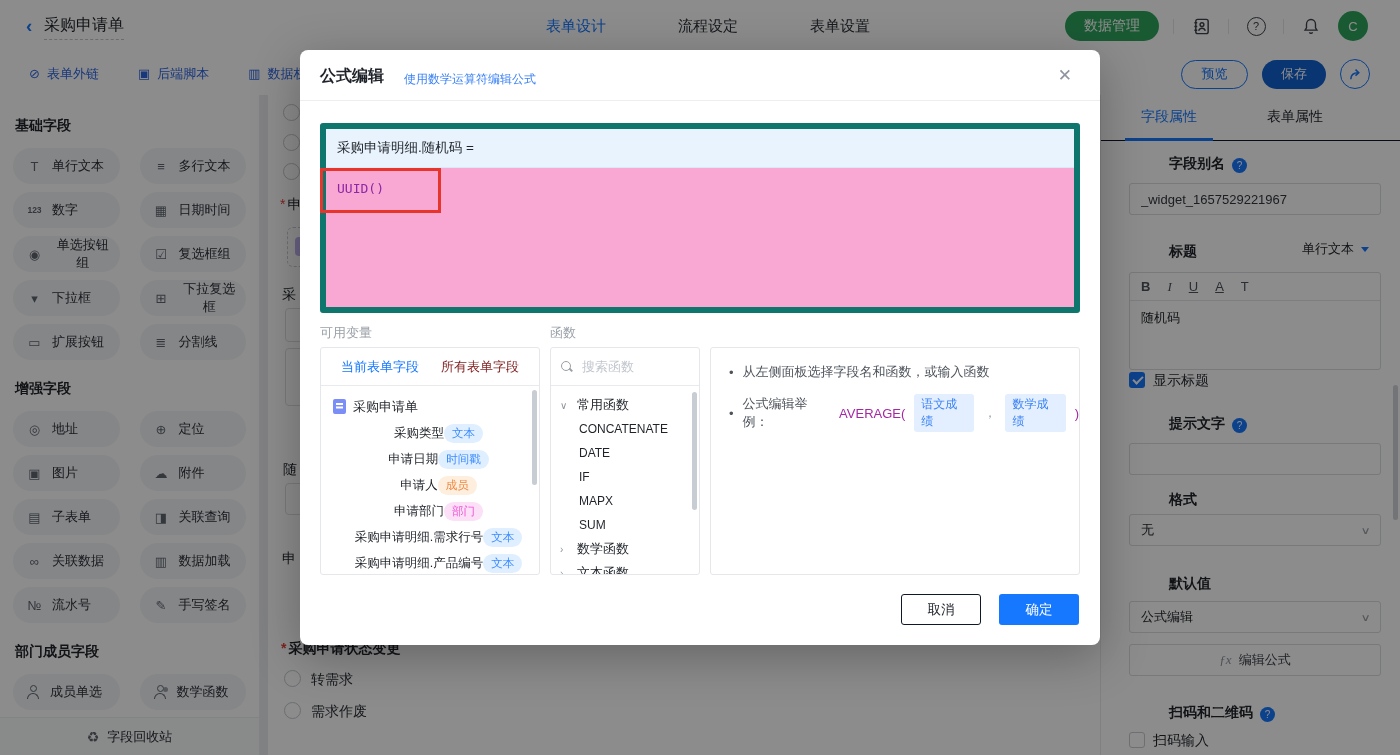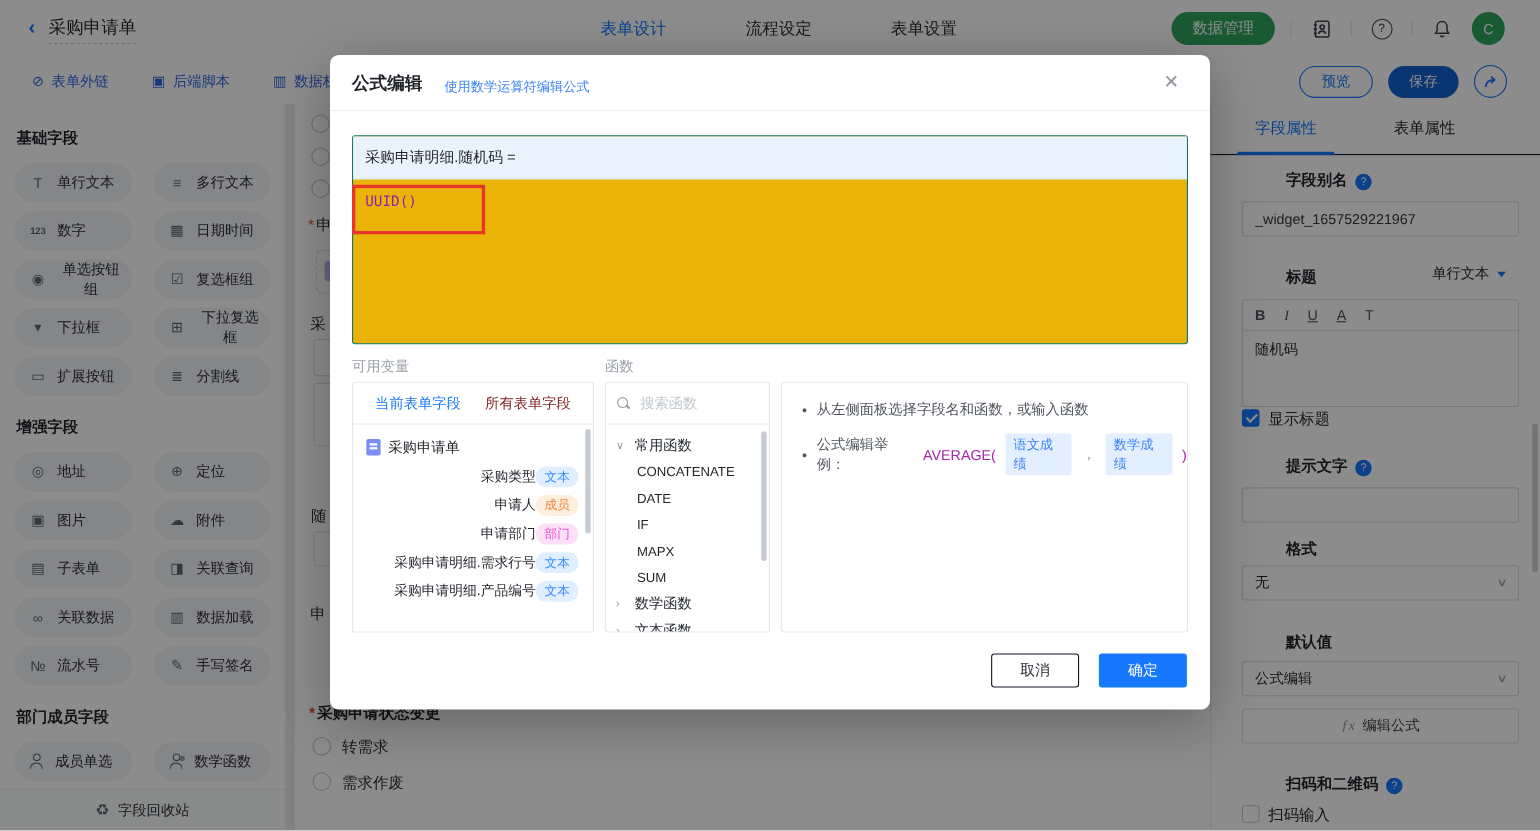--- a/index.html
+++ b/index.html
@@ -89,35 +89,35 @@
   .rp-scroll{position:absolute;right:2px;top:290px;width:5px;height:135px;border-radius:3px;background:#cfd3d9;}
 
   
   .overlay{position:absolute;left:0;top:0;width:1400px;height:755px;background:rgba(0,0,0,0.45);z-index:50;}
   .modal{position:absolute;left:300px;top:50px;width:800px;height:595px;background:#fff;border-radius:8px;z-index:100;box-shadow:0 12px 48px rgba(0,0,0,0.28);}
   .m-title{position:absolute;left:20px;top:16px;font-size:16px;font-weight:bold;color:#1f2329;}
   .m-sub{position:absolute;left:104px;top:21px;font-size:12px;color:#3b82f6;}
   .m-close{position:absolute;right:22px;top:14px;font-size:17px;color:#8f959e;background:none;border:none;}
   .m-divider{position:absolute;left:0;top:50px;width:100%;height:1px;background:#eceef1;}
 
-  .f-box{position:absolute;left:20px;top:73px;width:760px;height:190px;border:1px solid #0f766e;border-radius:3px;box-sizing:border-box;background:#eab308;}
+  .f-box{position:absolute;left:20px;top:73px;width:760px;height:190px;border:6px solid #0f766e;border-radius:3px;box-sizing:border-box;background:#f9a8d4;}
   .f-head{height:38px;background:#e9f3fe;border-bottom:1px solid #d9e9fb;display:flex;align-items:center;padding-left:11px;font-size:13.5px;color:#1f2329;}
   .f-body{position:relative;height:150px;}
   .f-code{position:absolute;left:11px;top:13px;font-family:"DejaVu Sans Mono","Liberation Mono",monospace;font-size:13px;color:#8d27a8;}
   .anno{position:absolute;left:320px;top:168px;width:121px;height:45px;border:3px solid #e8352b;box-sizing:border-box;z-index:130;pointer-events:none;}
 
   .m-label{position:absolute;font-size:13px;color:#9aa0a8;}
   .v-panel{position:absolute;left:20px;top:297px;width:220px;height:228px;border:1px solid #e5e7eb;border-radius:3px;box-sizing:border-box;overflow:hidden;background:#fff;}
   .v-tabs{height:37px;border-bottom:1px solid #e8eaed;display:flex;align-items:center;justify-content:space-between;padding:0 20px;font-size:13px;}
   .v-tab{background:none;border:none;font-size:13px;color:#7f1d1d;padding:0;}
   .v-tab.active{color:#1677ff;}
   .v-form-row{display:flex;align-items:center;gap:7px;height:27px;padding-left:12px;font-size:13px;margin-top:7px;}
   .doc-ico{position:relative;width:13px;height:15px;background:#7b8ef8;border-radius:2px;flex:none;}
   .doc-ico::after{content:"";position:absolute;left:3px;top:4px;width:7px;height:1.5px;background:#fff;box-shadow:0 3.5px 0 #fff;}
-  .v-field{display:flex;align-items:center;justify-content:flex-end;height:26px;padding-left:30px;padding-right:13px;font-size:12.5px;color:#1f2329;}
+  .v-field{display:flex;align-items:center;justify-content:center;height:26px;padding-left:30px;padding-right:13px;font-size:12.5px;color:#1f2329;}
   .badge{font-size:11.5px;padding:2px 8px;border-radius:10px;white-space:nowrap;flex:none;}
   .badge.blue{color:#3b8cff;background:#e0efff;}
   .badge.orange{color:#f0863f;background:#fdeedd;}
   .badge.pink{color:#ee52d4;background:#fce0f8;}
   .v-scroll{position:absolute;right:2px;top:42px;width:5px;height:95px;border-radius:3px;background:#c8ccd3;}
 
   .fn-panel{position:absolute;left:250px;top:297px;width:150px;height:228px;border:1px solid #e5e7eb;border-radius:3px;box-sizing:border-box;overflow:hidden;background:#fff;}
   .fn-search{height:37px;border-bottom:1px solid #e8eaed;display:flex;align-items:center;padding:0 10px;gap:7px;}
   .fn-search input{border:none;outline:none;width:95px;font-size:13px;color:#1f2329;font-family:inherit;}
   .fn-search input::placeholder{color:#c1c6cd;}
@@ -435,20 +435,24 @@
       </div>
       <div class="v-form-row">
         <span class="doc-ico"></span>
         <span>采购申请单</span>
       </div>
       <div class="v-field">
         <span>采购类型</span>
         <span class="badge blue">文本</span>
       </div>
       <div class="v-field">
+        <span>申请日期</span>
+        <span class="badge blue">时间戳</span>
+      </div>
+      <div class="v-field">
         <span>申请人</span>
         <span class="badge orange">成员</span>
       </div>
       <div class="v-field">
         <span>申请部门</span>
         <span class="badge pink">部门</span>
       </div>
       <div class="v-field">
         <span>采购申请明细.需求行号</span>
         <span class="badge blue">文本</span>

